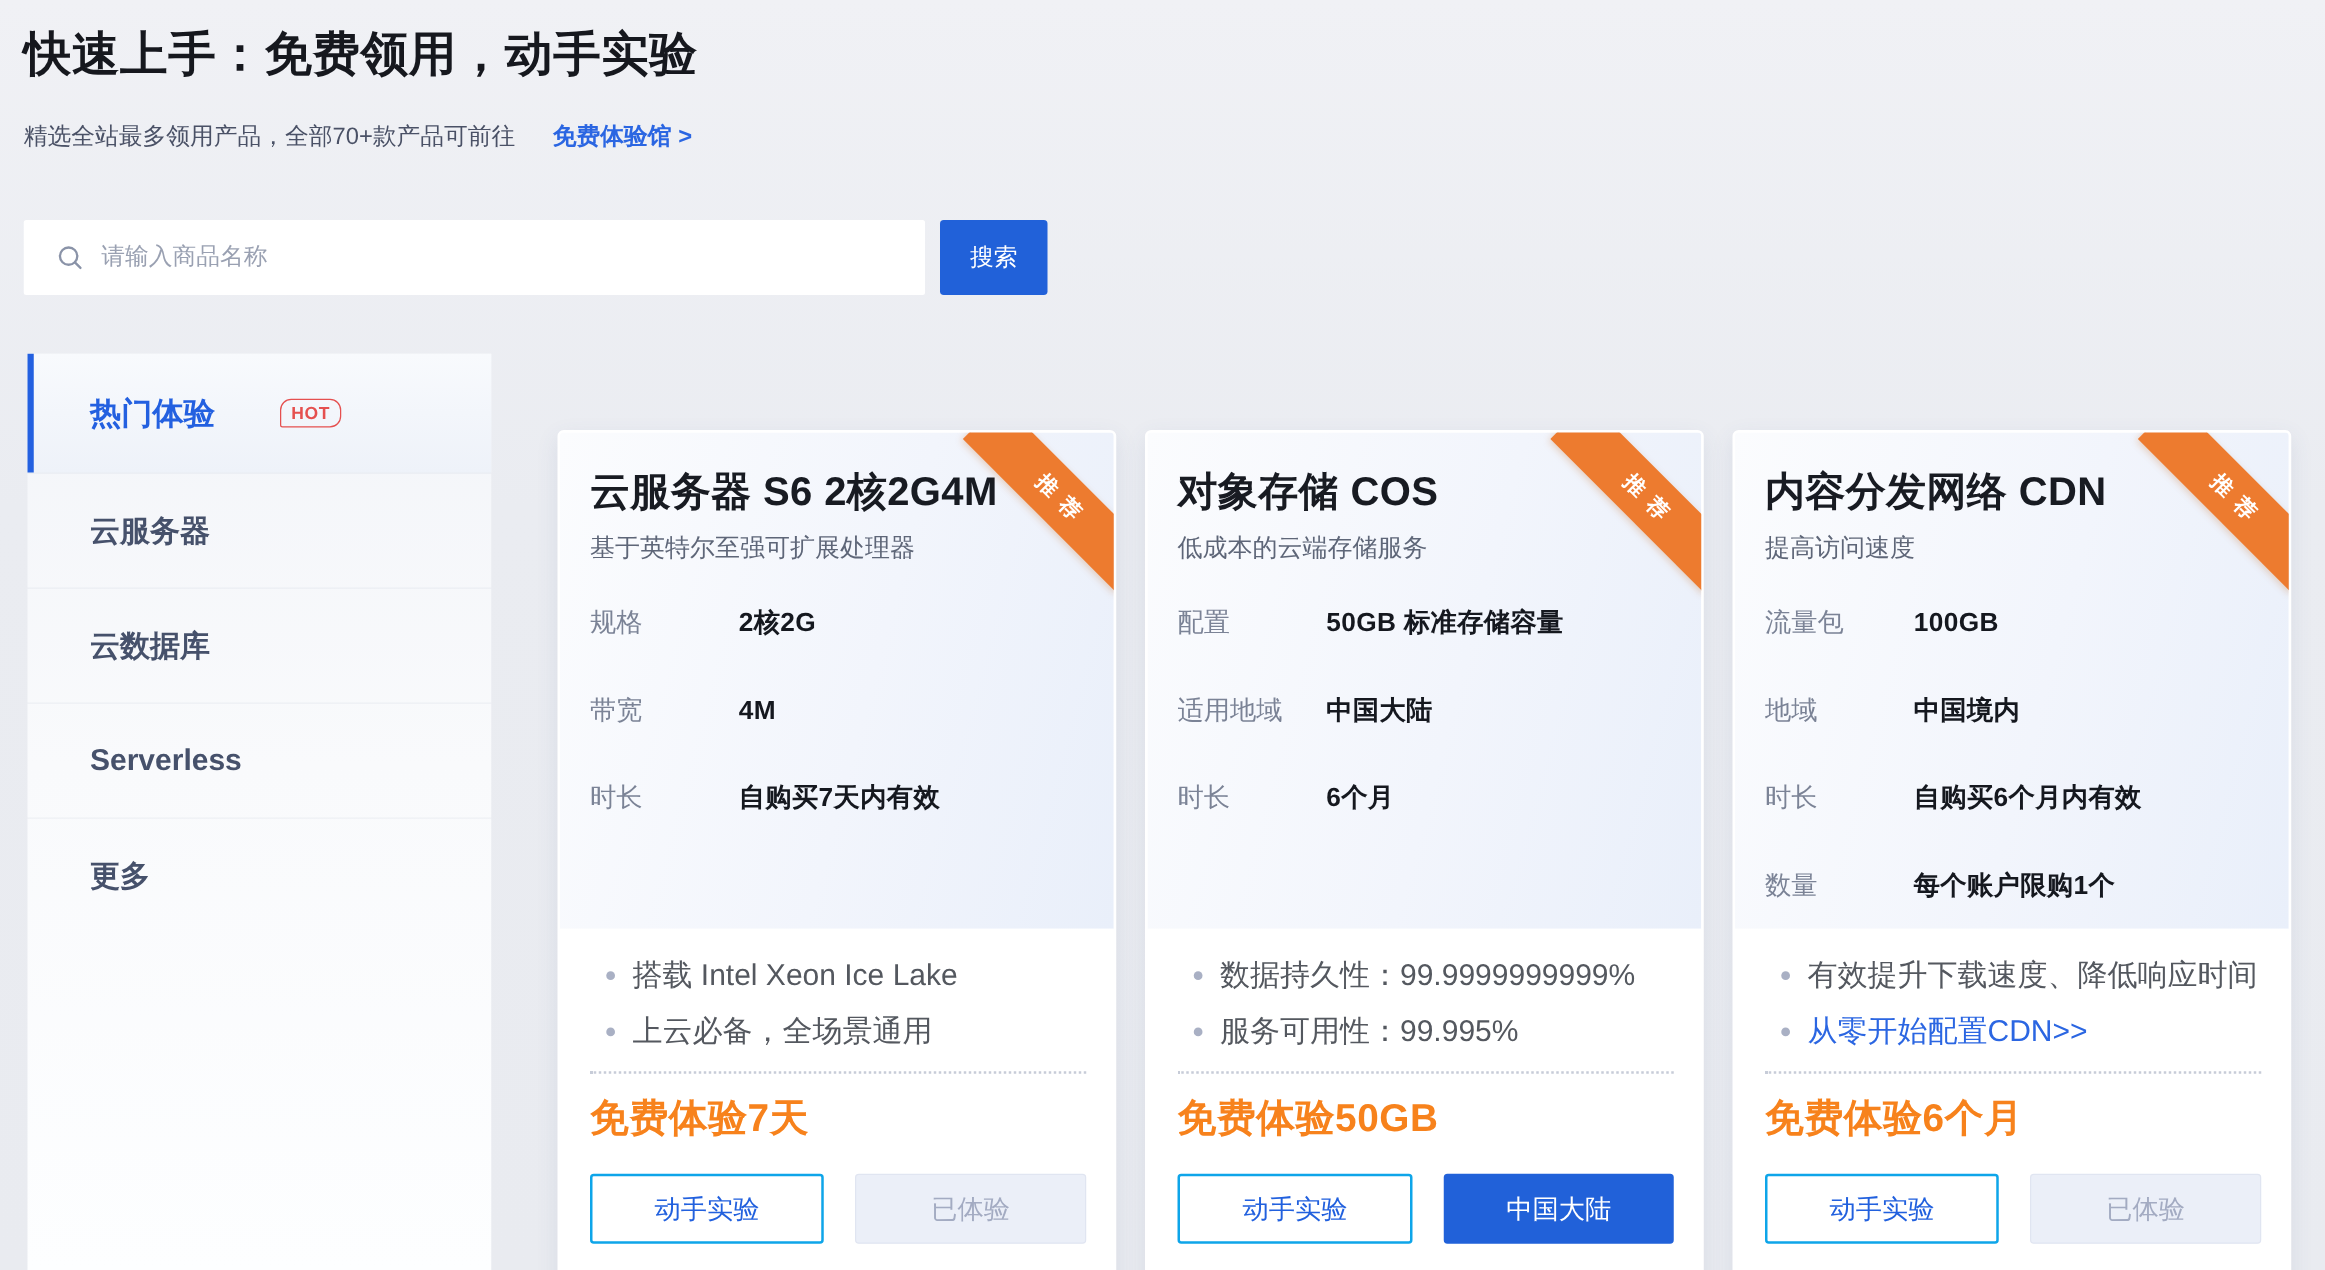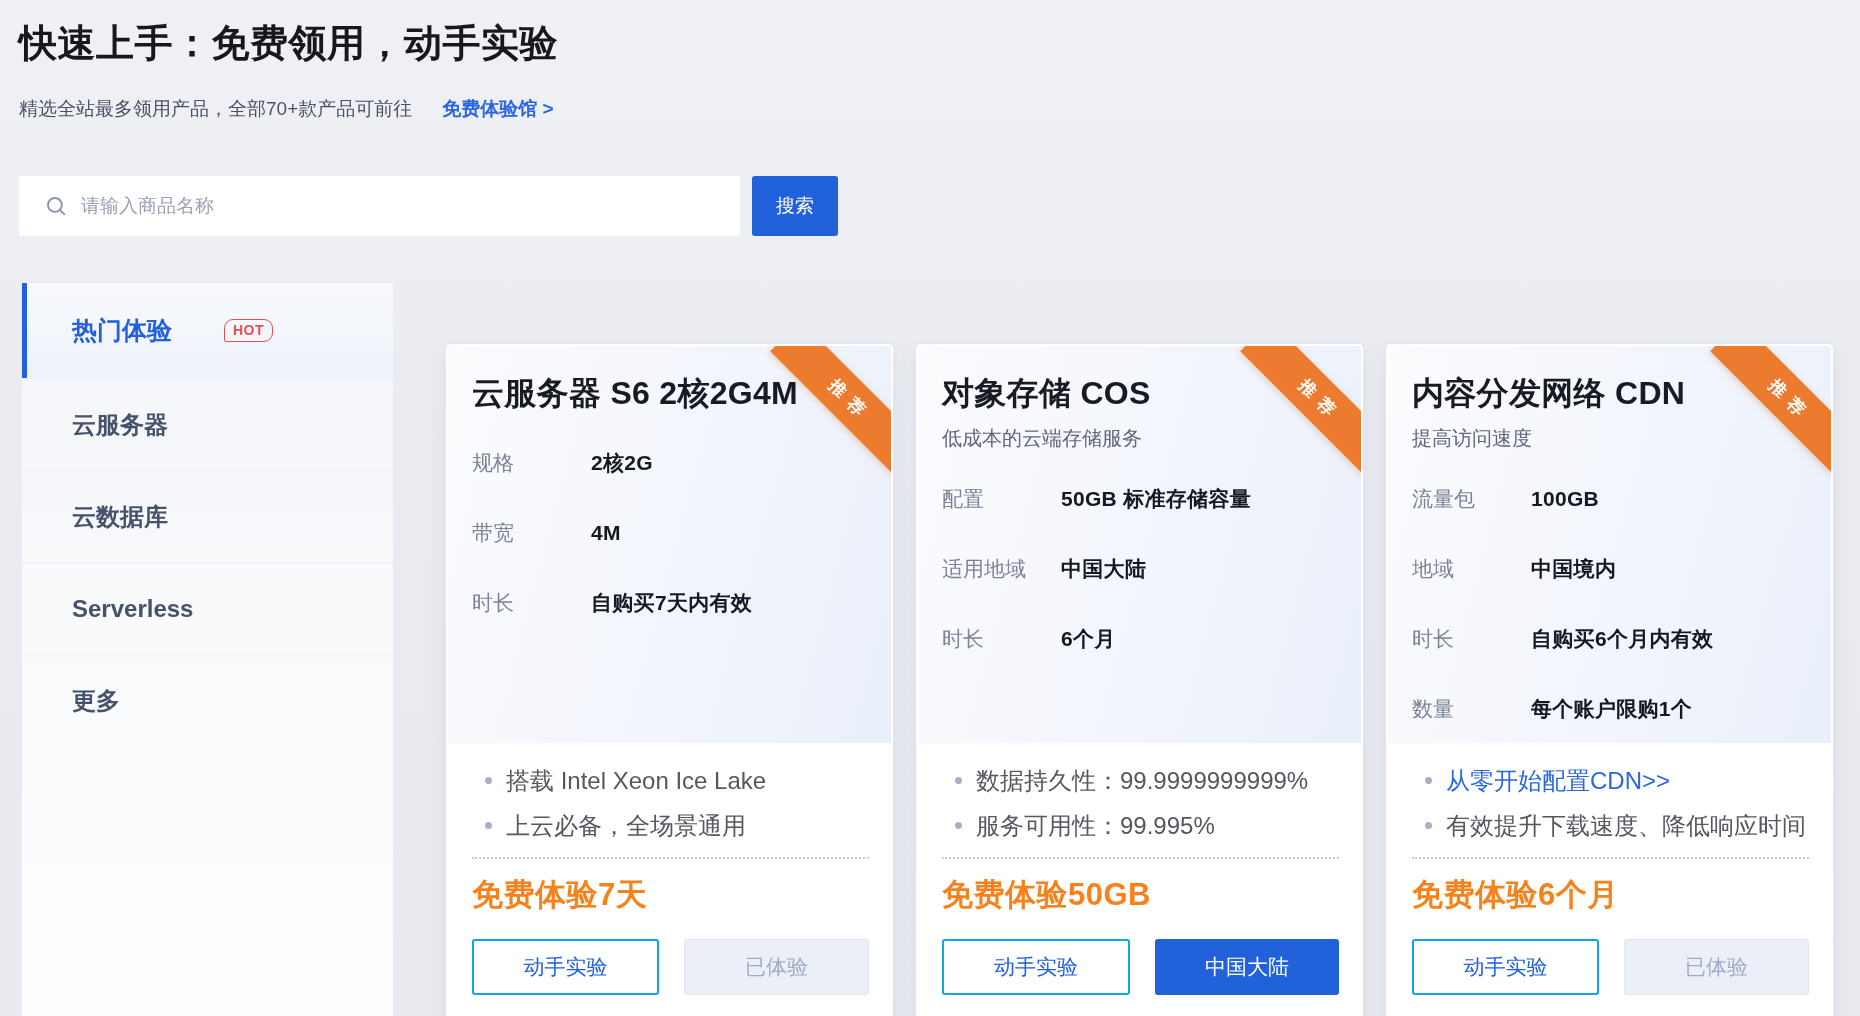--- a/index.html
+++ b/index.html
@@ -153,20 +153,21 @@
     <span>更多</span>
   </div>
 </div>
 
 <div class="cards">
 
   <div class="card">
     <div class="ribbon">推荐</div>
     <div class="card-head">
       <div class="card-title">云服务器 S6 2核2G4M</div>
+      <div class="card-sub">基于英特尔至强可扩展处理器</div>
       <div class="specs">
         <div class="spec">
           <span class="spec-label">规格</span>
           <span class="spec-value">2核2G</span>
         </div>
         <div class="spec">
           <span class="spec-label">带宽</span>
           <span class="spec-value">4M</span>
         </div>
         <div class="spec">
@@ -249,27 +250,27 @@
           <span class="spec-label">时长</span>
           <span class="spec-value">自购买6个月内有效</span>
         </div>
         <div class="spec">
           <span class="spec-label">数量</span>
           <span class="spec-value">每个账户限购1个</span>
         </div>
       </div>
     </div>
     <div class="card-body">
+      <div class="bullet">
+        <span class="bullet-dot"></span>
+        <span class="bullet-text">有效提升下载速度、降低响应时间</span>
+      </div>
       <div class="bullet link-row">
         <span class="bullet-dot"></span>
         <span class="bullet-text">从零开始配置CDN&gt;&gt;</span>
-      </div>
-      <div class="bullet">
-        <span class="bullet-dot"></span>
-        <span class="bullet-text">有效提升下载速度、降低响应时间</span>
       </div>
       <div class="divider"></div>
       <div class="price">免费体验6个月</div>
       <div class="btn-row">
         <button class="btn outline">动手实验</button>
         <button class="btn disabled">已体验</button>
       </div>
     </div>
   </div>
 

